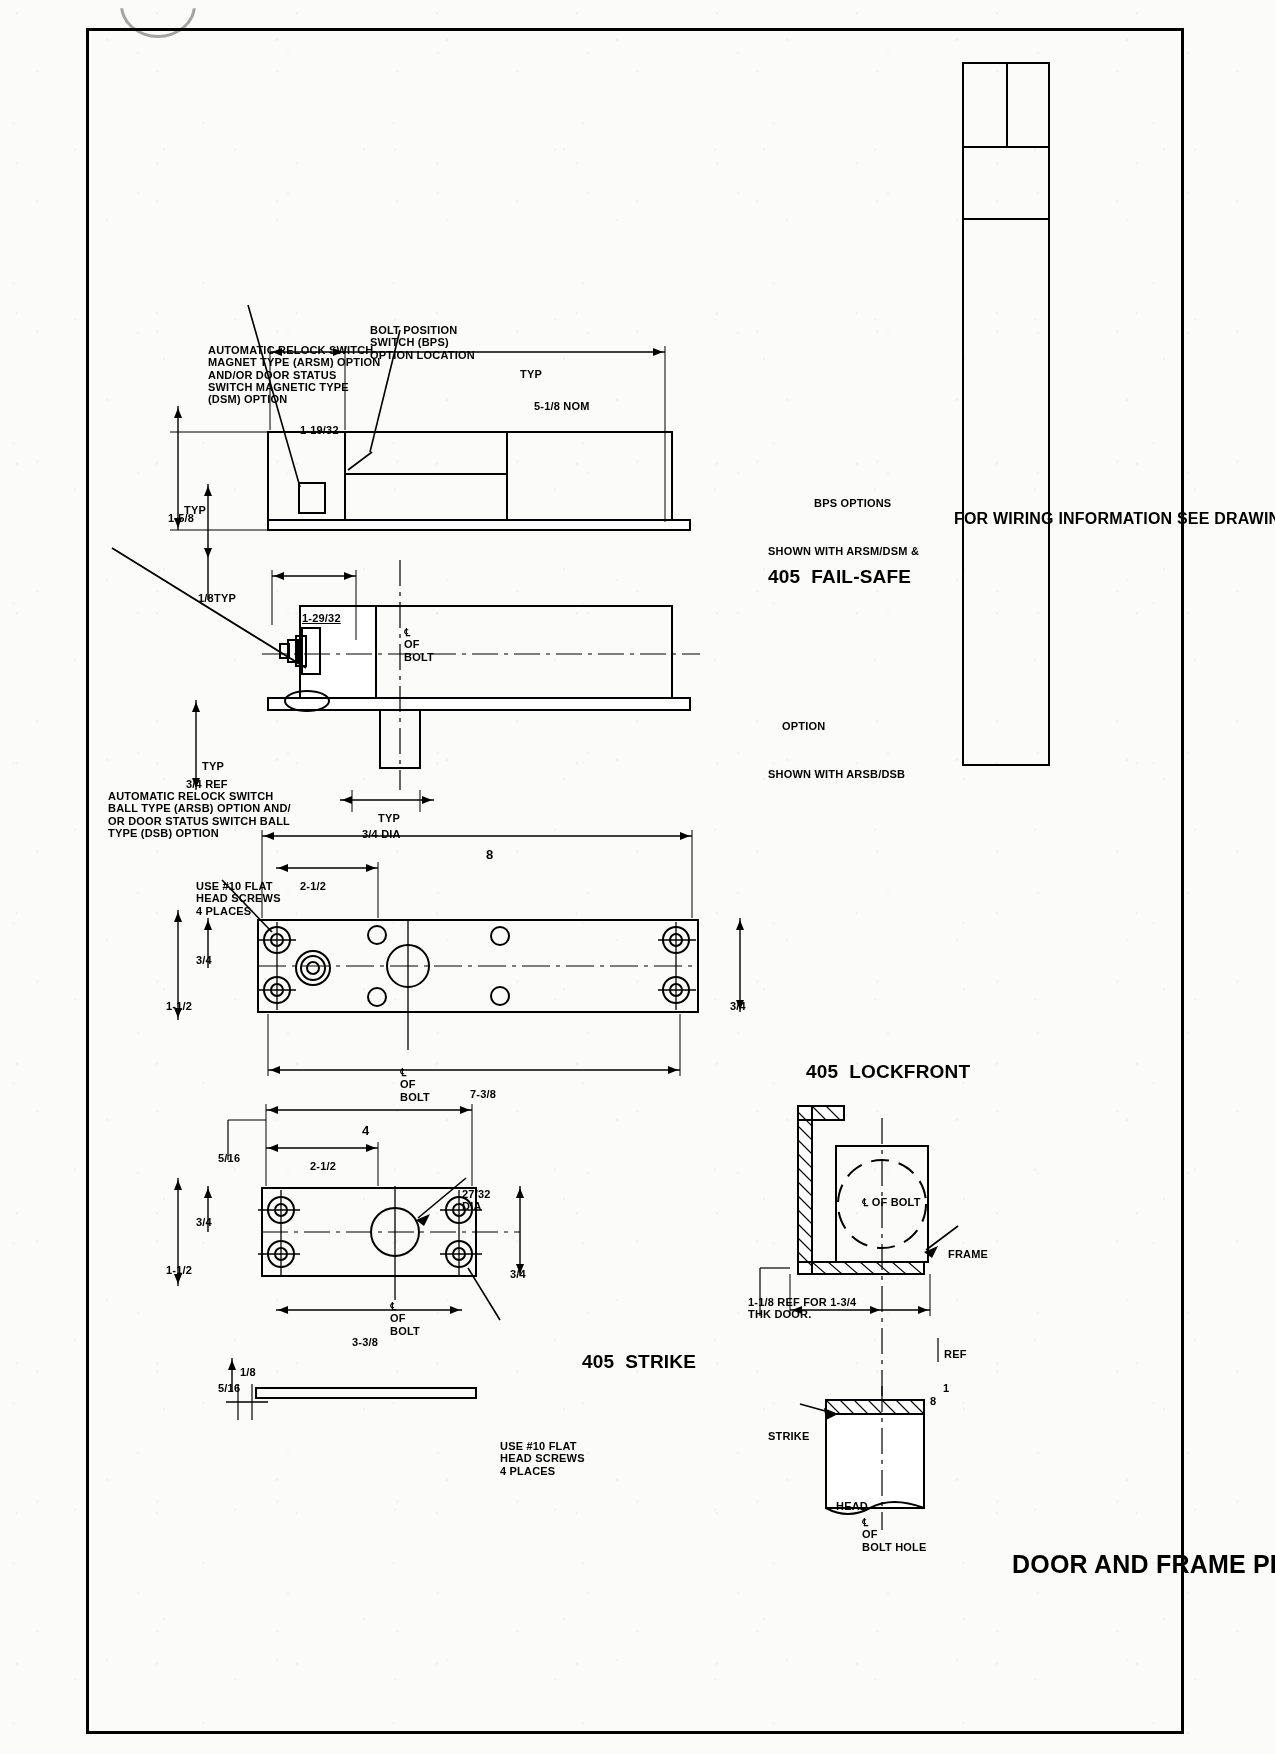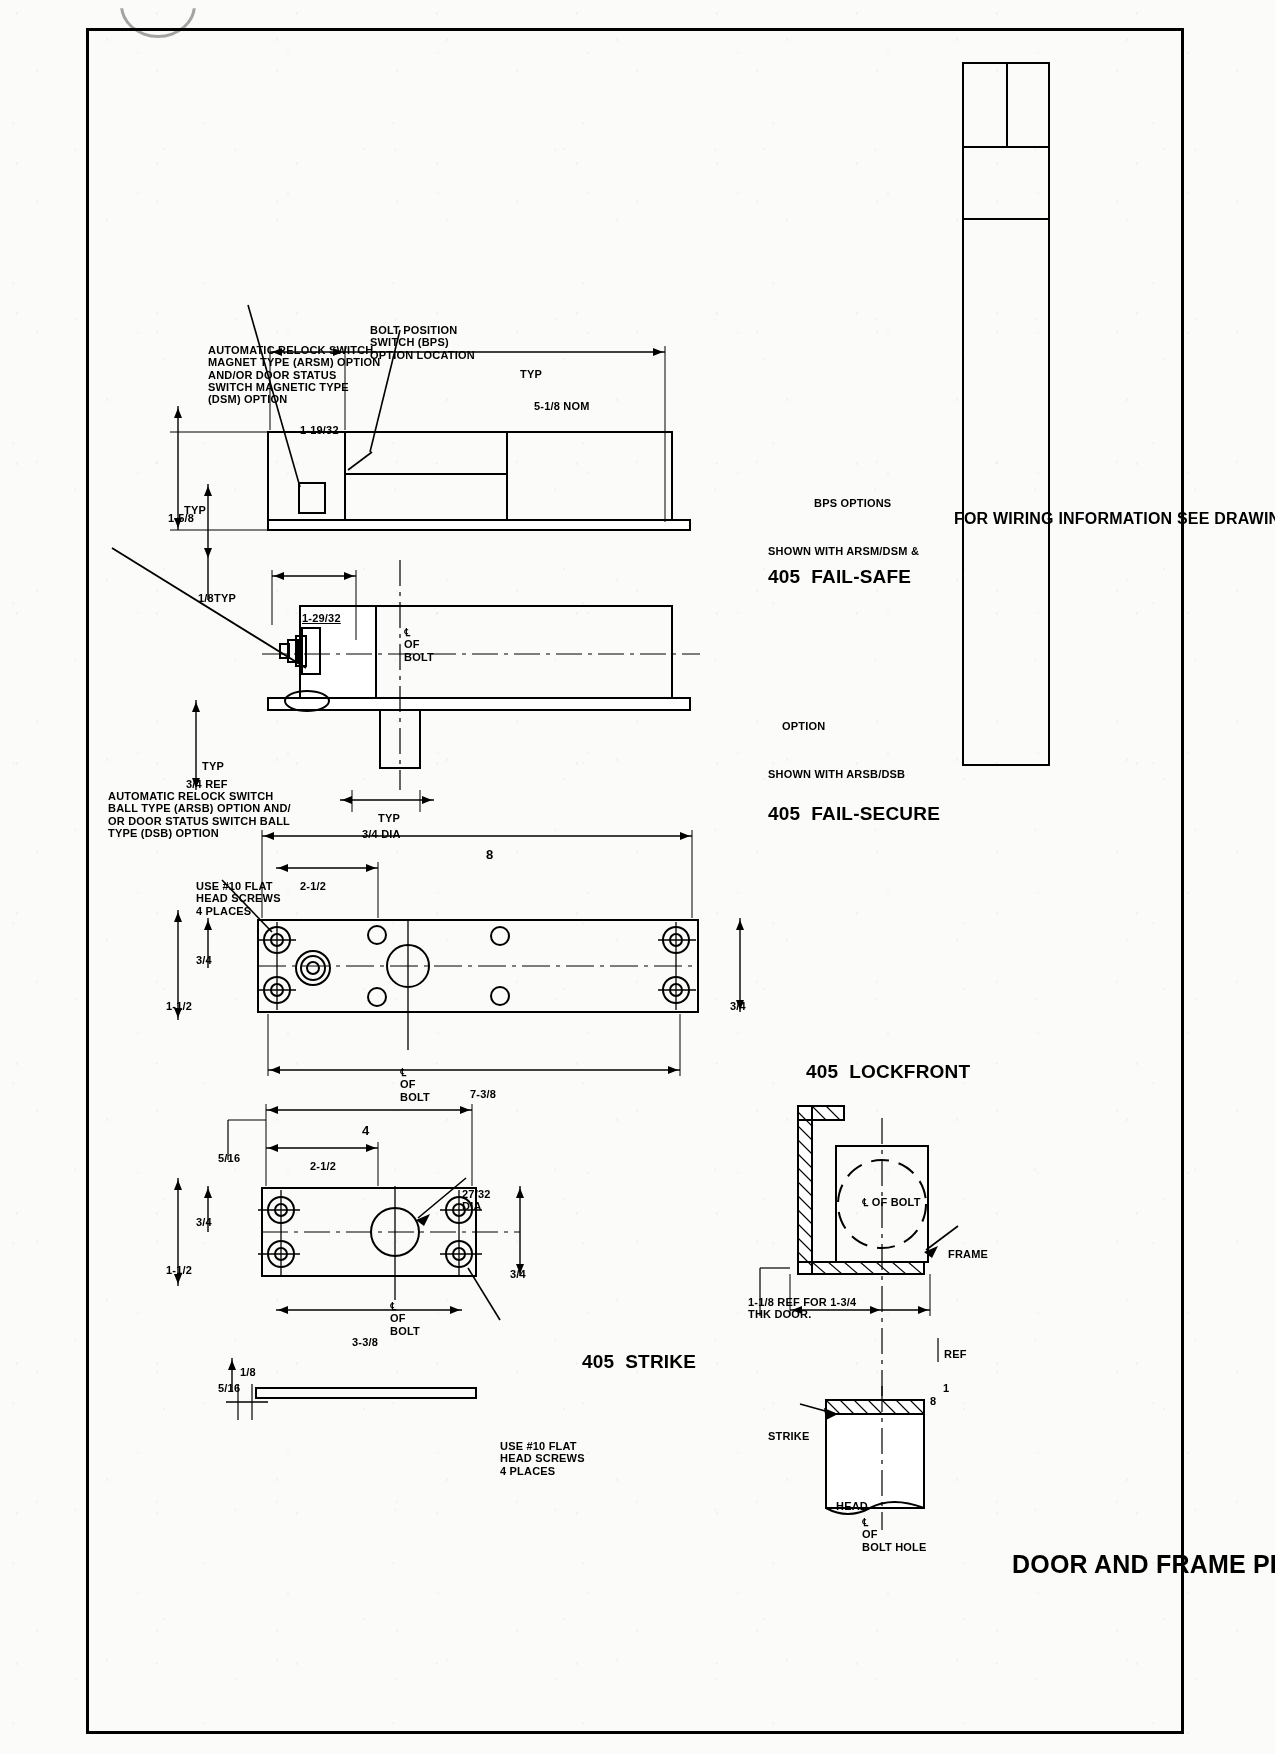--- a/index.html
+++ b/index.html
@@ -326,23 +326,20 @@
 BALL TYPE (ARSB) OPTION AND/
 OR DOOR STATUS SWITCH BALL
 TYPE (DSB) OPTION</div>
 
   <div class="rt xl" style="left:746px;top:545px;">
     <span>405</span><span>&nbsp;&nbsp;</span><span>FAIL-SAFE</span>
   </div>
   <div class="rt sm" style="left:768px;top:545px;">SHOWN WITH ARSM/DSM &amp;</div>
   <div class="rt sm" style="left:782px;top:497px;padding-left:32px;">BPS OPTIONS</div>
 
-  <div class="rt xl" style="left:746px;top:782px;">
-    <span>405</span><span>&nbsp;&nbsp;</span><span>FAIL-SECURE</span>
-  </div>
   <div class="rt sm" style="left:768px;top:768px;">SHOWN WITH ARSB/DSB</div>
   <div class="rt sm" style="left:782px;top:720px;">OPTION</div>
 
   <div class="rt xl" style="left:784px;top:1040px;">
     <span>405</span><span>&nbsp;&nbsp;</span><span>LOCKFRONT</span>
   </div>
 
   <div class="rt xl" style="left:560px;top:1330px;text-align:center;">
     <span>405</span><span>&nbsp;&nbsp;</span><span>STRIKE</span>
   </div>

